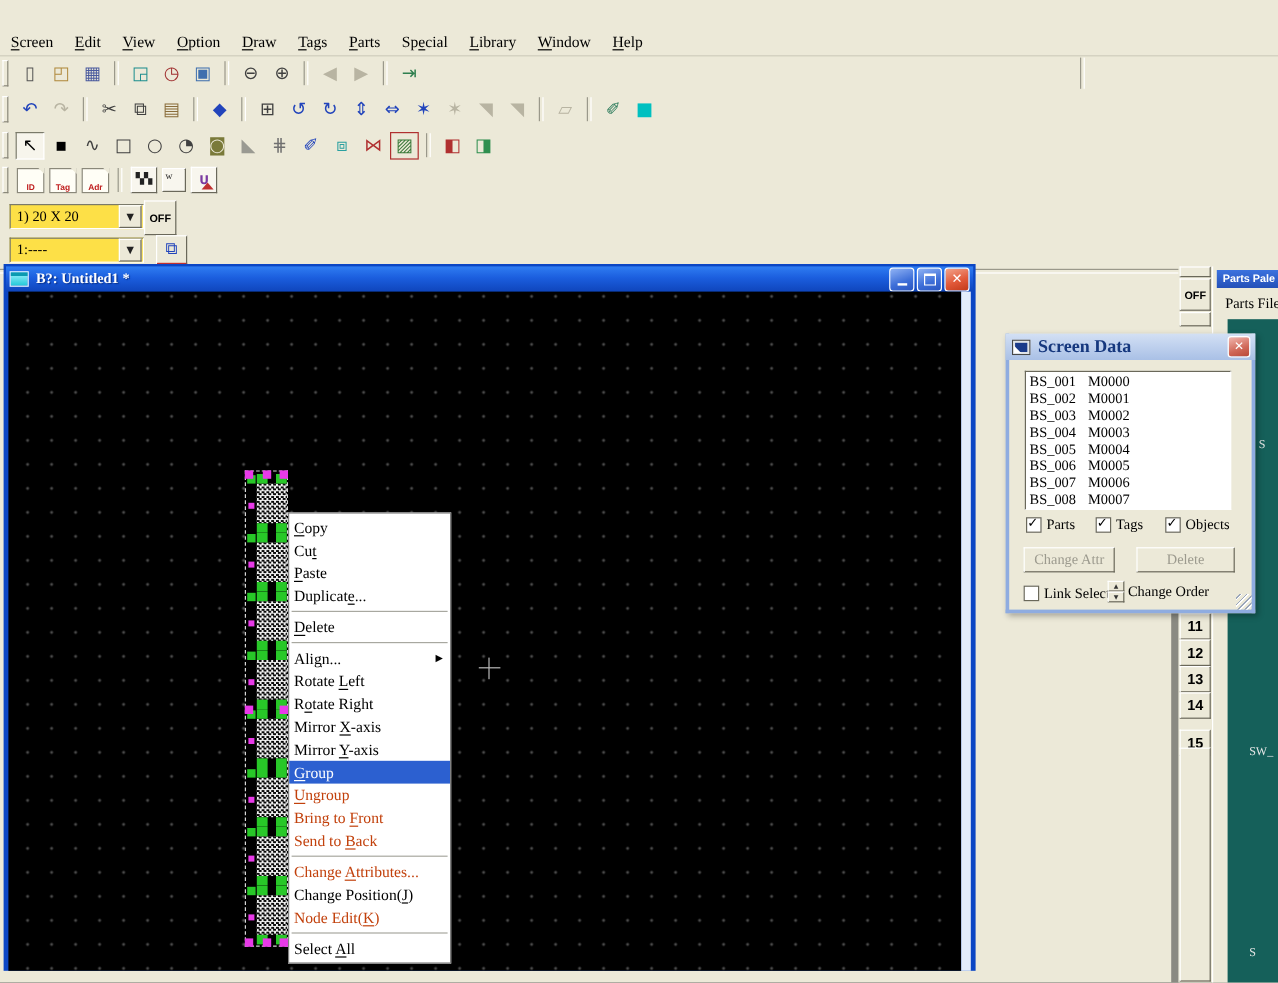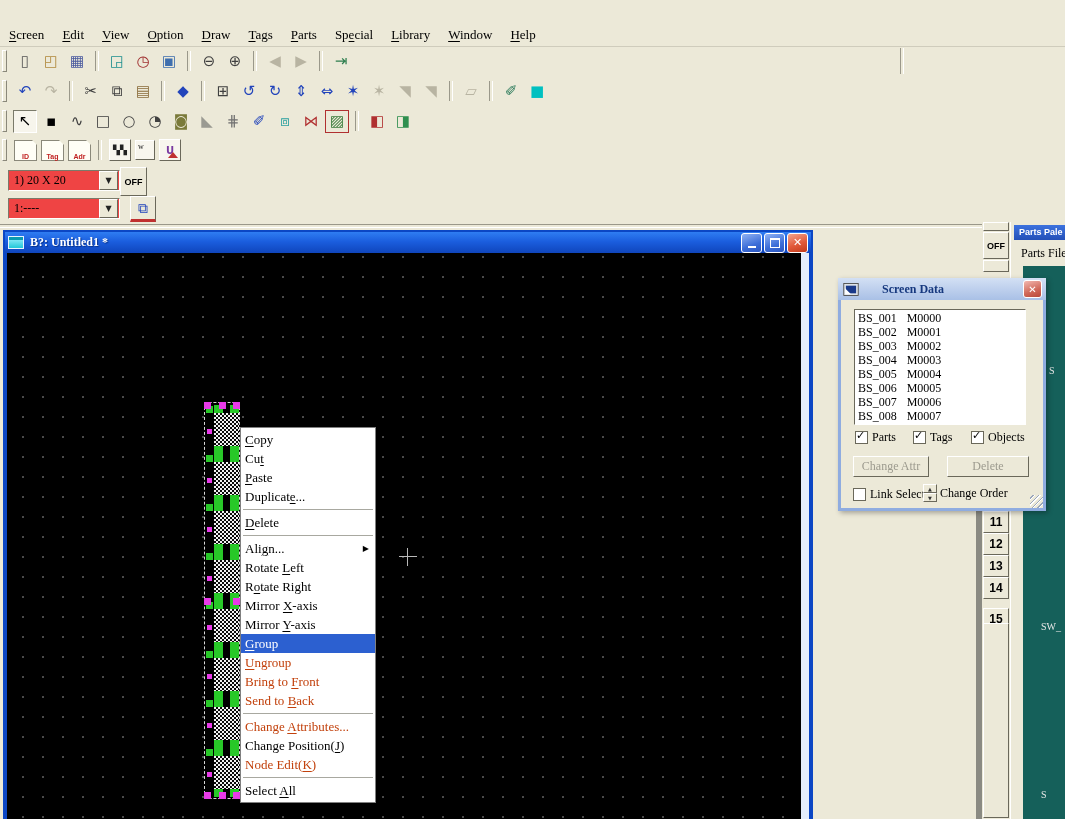--- a/index.html
+++ b/index.html
@@ -38,34 +38,34 @@
     font:bold 7px "Liberation Sans",sans-serif;color:#c02020;}
   .mini-page::before{content:"";position:absolute;right:-1px;top:-1px;border-left:5px solid transparent;border-top:5px solid #ece9d8;}
   .mini-box{width:20px;height:20px;background:#f8f6ee;border:1px solid;border-color:#fff #6a685a #6a685a #fff;
     display:inline-flex;align-items:center;justify-content:center;margin:0 2px;position:relative;
     font-family:"DejaVu Sans",sans-serif;font-size:9px;color:#222;}
   .mini-box.wwin{align-items:flex-start;justify-content:flex-start;padding:1px 0 0 2px;box-sizing:border-box;font:8px "Liberation Serif",serif;}
   .mini-box.upic{color:#7a3aa0;font-weight:bold;font-size:10px;}
   .mini-box.upic::after{content:"";position:absolute;right:2px;bottom:2px;border-left:5px solid transparent;border-right:5px solid transparent;border-bottom:6px solid #c03030;}
 
   
-  .combo{height:21px;background:#ef4444;border:1px solid;border-color:#7a7a6a #fff #fff #7a7a6a;display:flex;align-items:center;box-sizing:border-box;}
+  .combo{height:21px;background:#fde047;border:1px solid;border-color:#7a7a6a #fff #fff #7a7a6a;display:flex;align-items:center;box-sizing:border-box;}
   .combo-text{flex:1;font-size:12px;padding-left:5px;white-space:nowrap;overflow:hidden;}
   .combo-btn{width:17px;height:17px;margin-right:1px;background:#ece9d8;border:1px solid;border-color:#fff #6a685a #6a685a #fff;
     display:flex;align-items:center;justify-content:center;font-family:"DejaVu Sans",sans-serif;font-size:8px;color:#222;}
   #combo1{left:8px;top:170px;width:112px;}
   #offbtn{left:120px;top:167px;width:25px;height:27px;background:#ece9d8;border:1px solid;border-color:#fff #6a685a #6a685a #fff;
     display:flex;align-items:center;justify-content:center;font:bold 9px "Liberation Sans",sans-serif;}
   #combo2{left:8px;top:198px;width:112px;}
   #ovlicon{left:130px;top:196px;width:26px;height:26px;background:#ece9d8;border:1px solid;border-color:#fff #6a685a #6a685a #fff;
     display:flex;align-items:center;justify-content:center;font-family:"DejaVu Sans",sans-serif;font-size:14px;color:#2244bb;border-bottom:3px solid #c03030;box-sizing:border-box;}
   #dockline{left:0;top:224px;width:1065px;height:2px;border-top:1px solid #9a988a;border-bottom:1px solid #fff;}
 
   
-  #drawwin{left:3px;top:230px;width:810px;height:589px;background:#0b46c4;z-index:5;}
+  #drawwin{left:3px;top:220px;width:810px;height:589px;background:#0b46c4;z-index:5;}
   .dw-title{position:absolute;left:2px;top:2px;right:2px;height:21px;
     background:linear-gradient(180deg,#2f7df2 0%,#1b5ede 45%,#0f45bc 100%);
     display:flex;align-items:center;padding:0 3px;box-sizing:border-box;}
   .win-ico{width:14px;height:11px;background:linear-gradient(180deg,#9ff2ff 0%,#22c8d8 100%);border:1px solid #e8f4ff;position:relative;}
   .win-ico::before{content:"";position:absolute;left:0;top:0;right:0;height:3px;background:#0a9ab0;}
   .dw-title .title-text{color:#fff;font-weight:bold;font-size:12px;margin-left:6px;flex:1;text-shadow:1px 1px 1px #07308a;}
   .xpbtn{width:19px;height:18px;border:1px solid #fff;border-radius:3px;margin-left:2px;position:relative;
     background:linear-gradient(160deg,#8fb2f4 0%,#3d6ed8 60%,#2a55c0 100%);display:flex;align-items:center;justify-content:center;}
   .xpbtn.close{background:linear-gradient(160deg,#f2a48c 0%,#e25a3a 55%,#c23a1a 100%);}
   .xp-min{width:8px;height:2px;background:#fff;margin-top:9px;}
@@ -114,21 +114,21 @@
   .pal-file{position:absolute;left:10px;top:24px;font-size:12px;white-space:nowrap;}
   .pal-teal{position:absolute;left:12px;top:44px;right:0;bottom:0;background:#15605a;}
   .sw{position:absolute;color:#e8e8e8;font-size:10px;white-space:nowrap;}
   .sw0{left:26px;top:99px;}.sw1{left:18px;top:355px;}.sw2{left:18px;top:523px;}
 
   
   #screendata{left:838px;top:278px;width:208px;height:233px;background:#ece9d8;z-index:40;
     border:3px solid #8face0;border-top:none;box-sizing:border-box;box-shadow:2px 2px 5px rgba(0,0,0,.3);}
   .sd-title{position:absolute;left:-3px;top:0;right:-3px;height:22px;
     background:linear-gradient(180deg,#d3e0f4 0%,#a9c0e6 100%);display:flex;align-items:center;padding:0 4px;box-sizing:border-box;}
-  .sd-title .title-text{color:#16387e;font-weight:bold;font-size:12px;margin-left:22px;flex:1;}
+  .sd-title .title-text{color:#16387e;font-weight:bold;font-size:15px;margin-left:5px;flex:1;}
   .sd-close{width:17px;height:16px;border:1px solid #fff;border-radius:3px;
     background:linear-gradient(160deg,#f2b8b0 0%,#d06858 60%,#b84838 100%);
     display:flex;align-items:center;justify-content:center;color:#fff;font:bold 10px "DejaVu Sans",sans-serif;}
   .sd-ico{transform:scale(.85);}
   #sd-list{position:absolute;left:13px;top:31px;width:172px;height:116px;background:#fff;
     border:1px solid;border-color:#6a685a #fff #fff #6a685a;overflow:hidden;padding:1px 0 0 3px;box-sizing:border-box;}
   .sd-row{font-size:12px;line-height:14px;white-space:pre;}
   .sd-row .addr{margin-left:10px;}
   .sd-checks{position:absolute;left:0;top:152px;width:100%;}
   .cb{position:absolute;display:inline-flex;align-items:center;font-size:12px;white-space:nowrap;}

